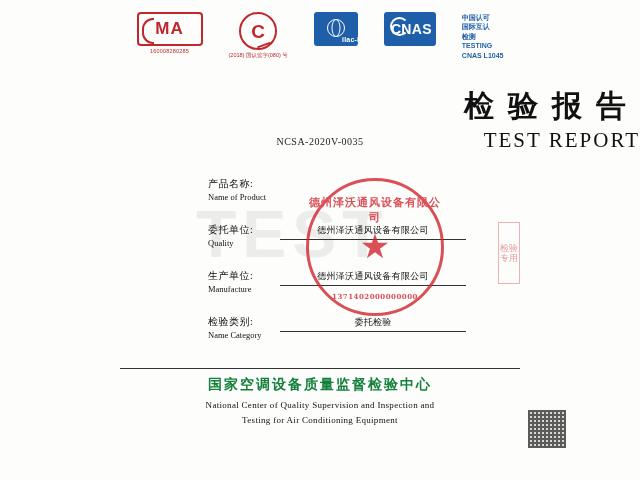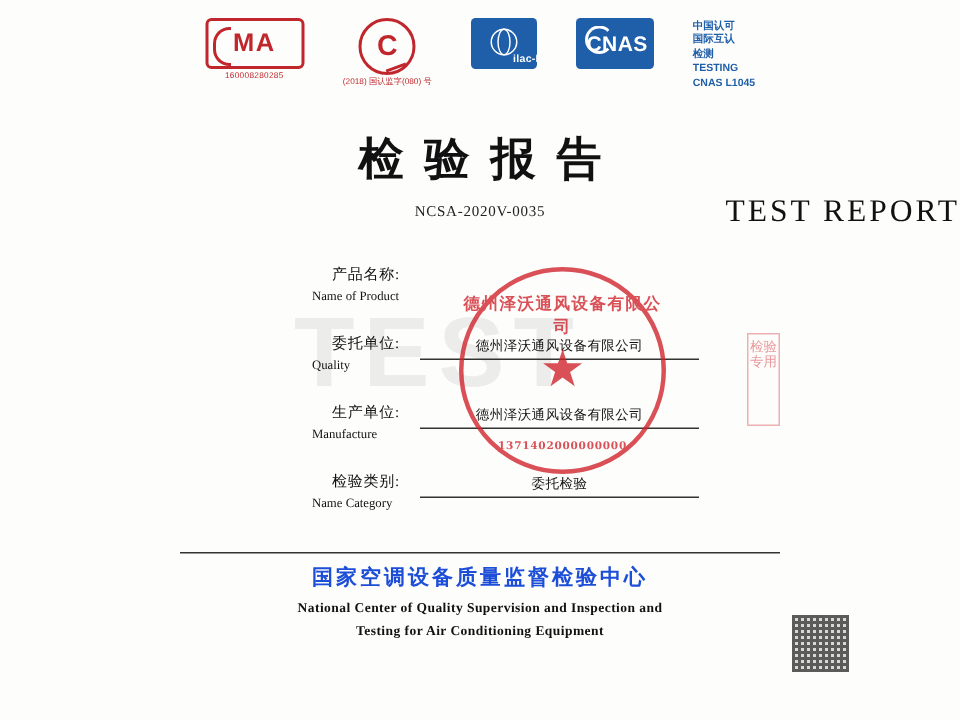--- a/index.html
+++ b/index.html
@@ -183,21 +183,21 @@
     text-align: left;
     line-height: 1.35;
     padding-top: 1px;
   }
 
   
   .title-cn {
     position: absolute;
     top: 86px;
     width: 640px;
-    text-align: center;
+    text-align: right;
     font-family: "DejaVu Serif", serif;
     font-size: 30px;
     font-weight: bold;
     letter-spacing: 14px;
     text-indent: 14px;
     color: #111111;
   }
   .title-en {
     position: absolute;
     top: 128px;
@@ -249,21 +249,20 @@
     width: 72px;
     flex: 0 0 72px;
     line-height: 1.25;
   }
   .field-label .cn {
     font-family: Liberation Serif, serif;
     font-size: 10px;
     color: #111;
     display: block;
     letter-spacing: 0.5px;
-    text-align: center;
   }
   .field-label .en {
     font-family: "Liberation Serif", serif;
     font-size: 8.5px;
     color: #111;
     display: block;
     margin-top: 1px;
   }
   .field-value {
     flex: 1;
@@ -325,21 +324,21 @@
     left: 498px;
     top: 222px;
     width: 22px;
     height: 62px;
     border: 1.5px solid rgba(208,32,42,0.35);
     color: rgba(208,32,42,0.45);
     font-family: "DejaVu Serif", serif;
     font-size: 9px;
     line-height: 1.15;
     text-align: center;
-    padding-top: 4px;
+    padding-top: 20px;
     box-sizing: border-box;
     pointer-events: none;
   }
 
   
   .footer {
     position: absolute;
     top: 368px;
     left: 0;
     width: 640px;
@@ -349,30 +348,29 @@
     width: 400px;
     height: 1px;
     background: #333;
     margin: 0 auto 7px auto;
   }
   .footer .org-cn {
     font-family: "DejaVu Serif", serif;
     font-size: 14px;
     font-weight: bold;
     letter-spacing: 2px;
-    color: #1d4ed8;
+    color: #15803d;
   }
   .footer .org-en1,
   .footer .org-en2 {
     font-family: "Liberation Serif", serif;
     font-size: 9px;
     color: #111;
     margin-top: 6px;
     letter-spacing: 0.3px;
-    font-weight: bold;
   }
   .footer .org-en2 { margin-top: 5px; }
 
   
   .qr {
     position: absolute;
     right: 74px;
     bottom: 32px;
     width: 38px;
     height: 38px;

